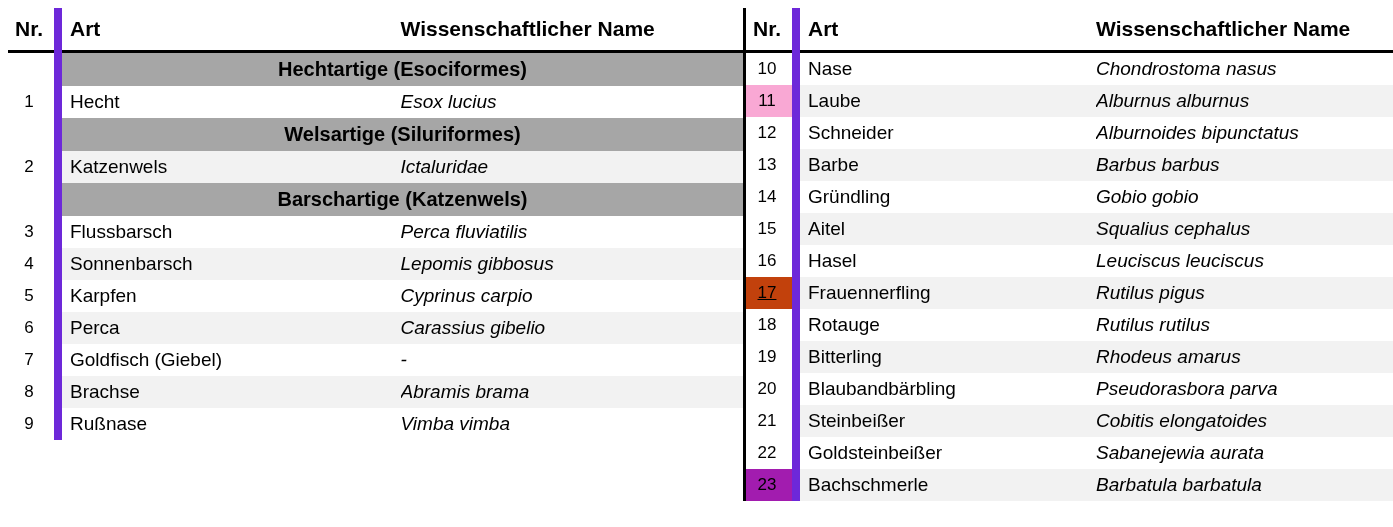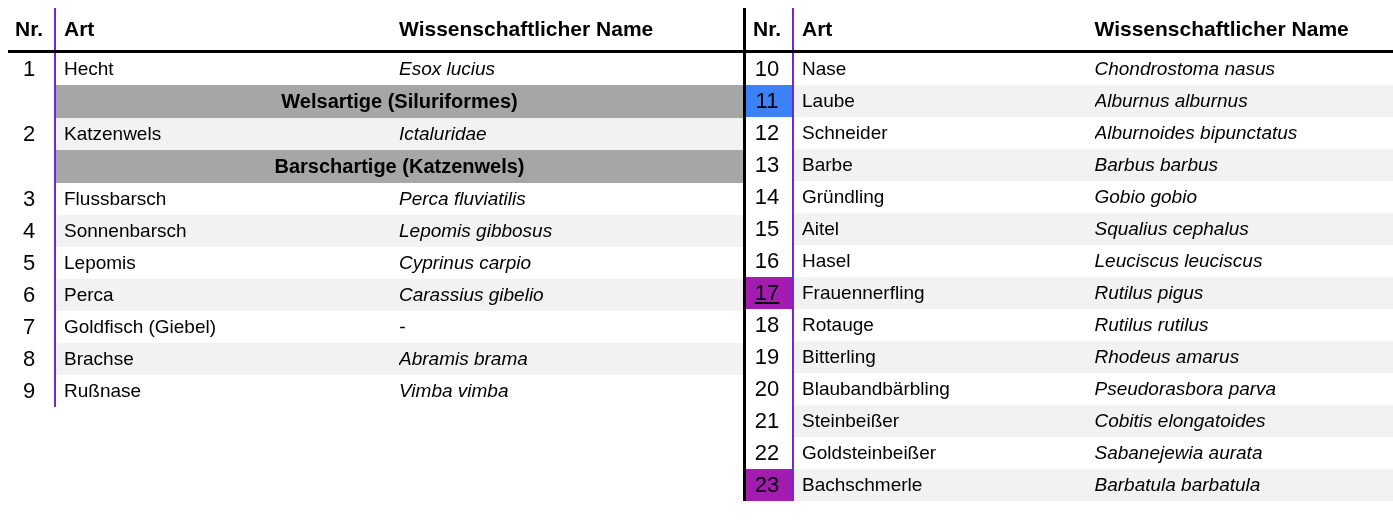--- a/index.html
+++ b/index.html
@@ -54,21 +54,21 @@
     border-bottom: 3px solid #000000;
     background: #ffffff;
     white-space: nowrap;
   }
   .c-nr {
     width: 42px;
     text-align: center !important;
     padding-right: 4px !important;
   }
   td.c-nr {
-    font-size: 22px;
+    font-size: 17px;
     text-align: center;
   }
   .c-art {
     padding-left: 8px !important;
   }
   .c-sci {
     font-style: italic;
   }
   .hdr-row th.c-sci {
     font-style: normal;
@@ -86,21 +86,21 @@
   }
   .group-row td {
     background: #a6a6a6;
     font-weight: bold;
     text-align: center;
     font-size: 20px;
     height: 33px;
     line-height: 33px;
   }
   .sep-left {
-    border-left: 2px solid #6d28d9;
+    border-left: 8px solid #6d28d9;
   }
   .col-left table {
     border-right: 0;
   }
   
   .divider {
     width: 3px;
     flex: 0 0 3px;
     background: #000000;
     align-self: stretch;
@@ -119,20 +119,24 @@
     <div class="col-left">
       <table>
         <thead>
           <tr class="hdr-row">
             <th class="c-nr">Nr.</th>
             <th class="c-art sep-left">Art</th>
             <th class="c-sci">Wissenschaftlicher Name</th>
           </tr>
         </thead>
         <tbody id="left-body">
+            <tr class="group-row">
+              <td class="c-nr" style="background: rgb(255, 255, 255);"></td>
+              <td colspan="2" class="sep-left">Hechtartige (Esociformes)</td>
+            </tr>
             <tr>
               <td class="c-nr" style="background: rgb(255, 255, 255);">1</td>
               <td class="c-art sep-left">Hecht</td>
               <td class="c-sci">Esox lucius</td>
             </tr>
             <tr class="group-row">
               <td class="c-nr" style="background: rgb(255, 255, 255);"></td>
               <td colspan="2" class="sep-left">Welsartige (Siluriformes)</td>
             </tr>
             <tr class="alt">
@@ -149,21 +153,21 @@
               <td class="c-art sep-left">Flussbarsch</td>
               <td class="c-sci">Perca fluviatilis</td>
             </tr>
             <tr class="alt">
               <td class="c-nr" style="background: rgb(255, 255, 255);">4</td>
               <td class="c-art sep-left">Sonnenbarsch</td>
               <td class="c-sci">Lepomis gibbosus</td>
             </tr>
             <tr>
               <td class="c-nr" style="background: rgb(255, 255, 255);">5</td>
-              <td class="c-art sep-left">Lepomis</td>
+              <td class="c-art sep-left">Karpfen</td>
               <td class="c-sci">Cyprinus carpio</td>
             </tr>
             <tr class="alt">
               <td class="c-nr" style="background: rgb(255, 255, 255);">6</td>
               <td class="c-art sep-left">Perca</td>
               <td class="c-sci">Carassius gibelio</td>
             </tr>
             <tr>
               <td class="c-nr" style="background: rgb(255, 255, 255);">7</td>
               <td class="c-art sep-left">Goldfisch (Giebel)</td>
@@ -194,21 +198,21 @@
             <th class="c-sci">Wissenschaftlicher Name</th>
           </tr>
         </thead>
         <tbody id="right-body">
             <tr>
               <td class="c-nr" style="background: rgb(255, 255, 255);">10</td>
               <td class="c-art sep-left">Nase</td>
               <td class="c-sci">Chondrostoma nasus</td>
             </tr>
             <tr class="alt">
-              <td class="c-nr" style="background: #3b82f6;">11</td>
+              <td class="c-nr" style="background: #f9a8d4;">11</td>
               <td class="c-art sep-left">Laube</td>
               <td class="c-sci">Alburnus alburnus</td>
             </tr>
             <tr>
               <td class="c-nr" style="background: rgb(255, 255, 255);">12</td>
               <td class="c-art sep-left">Schneider</td>
               <td class="c-sci">Alburnoides bipunctatus</td>
             </tr>
             <tr class="alt">
               <td class="c-nr" style="background: rgb(255, 255, 255);">13</td>
@@ -224,21 +228,21 @@
               <td class="c-nr" style="background: rgb(255, 255, 255);">15</td>
               <td class="c-art sep-left">Aitel</td>
               <td class="c-sci">Squalius cephalus</td>
             </tr>
             <tr>
               <td class="c-nr" style="background: rgb(255, 255, 255);">16</td>
               <td class="c-art sep-left">Hasel</td>
               <td class="c-sci">Leuciscus leuciscus</td>
             </tr>
             <tr class="alt">
-              <td class="c-nr" style="background: #a21caf; text-decoration: underline;">17</td>
+              <td class="c-nr" style="background: #c2410c; text-decoration: underline;">17</td>
               <td class="c-art sep-left">Frauennerfling</td>
               <td class="c-sci">Rutilus pigus</td>
             </tr>
             <tr>
               <td class="c-nr" style="background: rgb(255, 255, 255);">18</td>
               <td class="c-art sep-left">Rotauge</td>
               <td class="c-sci">Rutilus rutilus</td>
             </tr>
             <tr class="alt">
               <td class="c-nr" style="background: rgb(255, 255, 255);">19</td>

